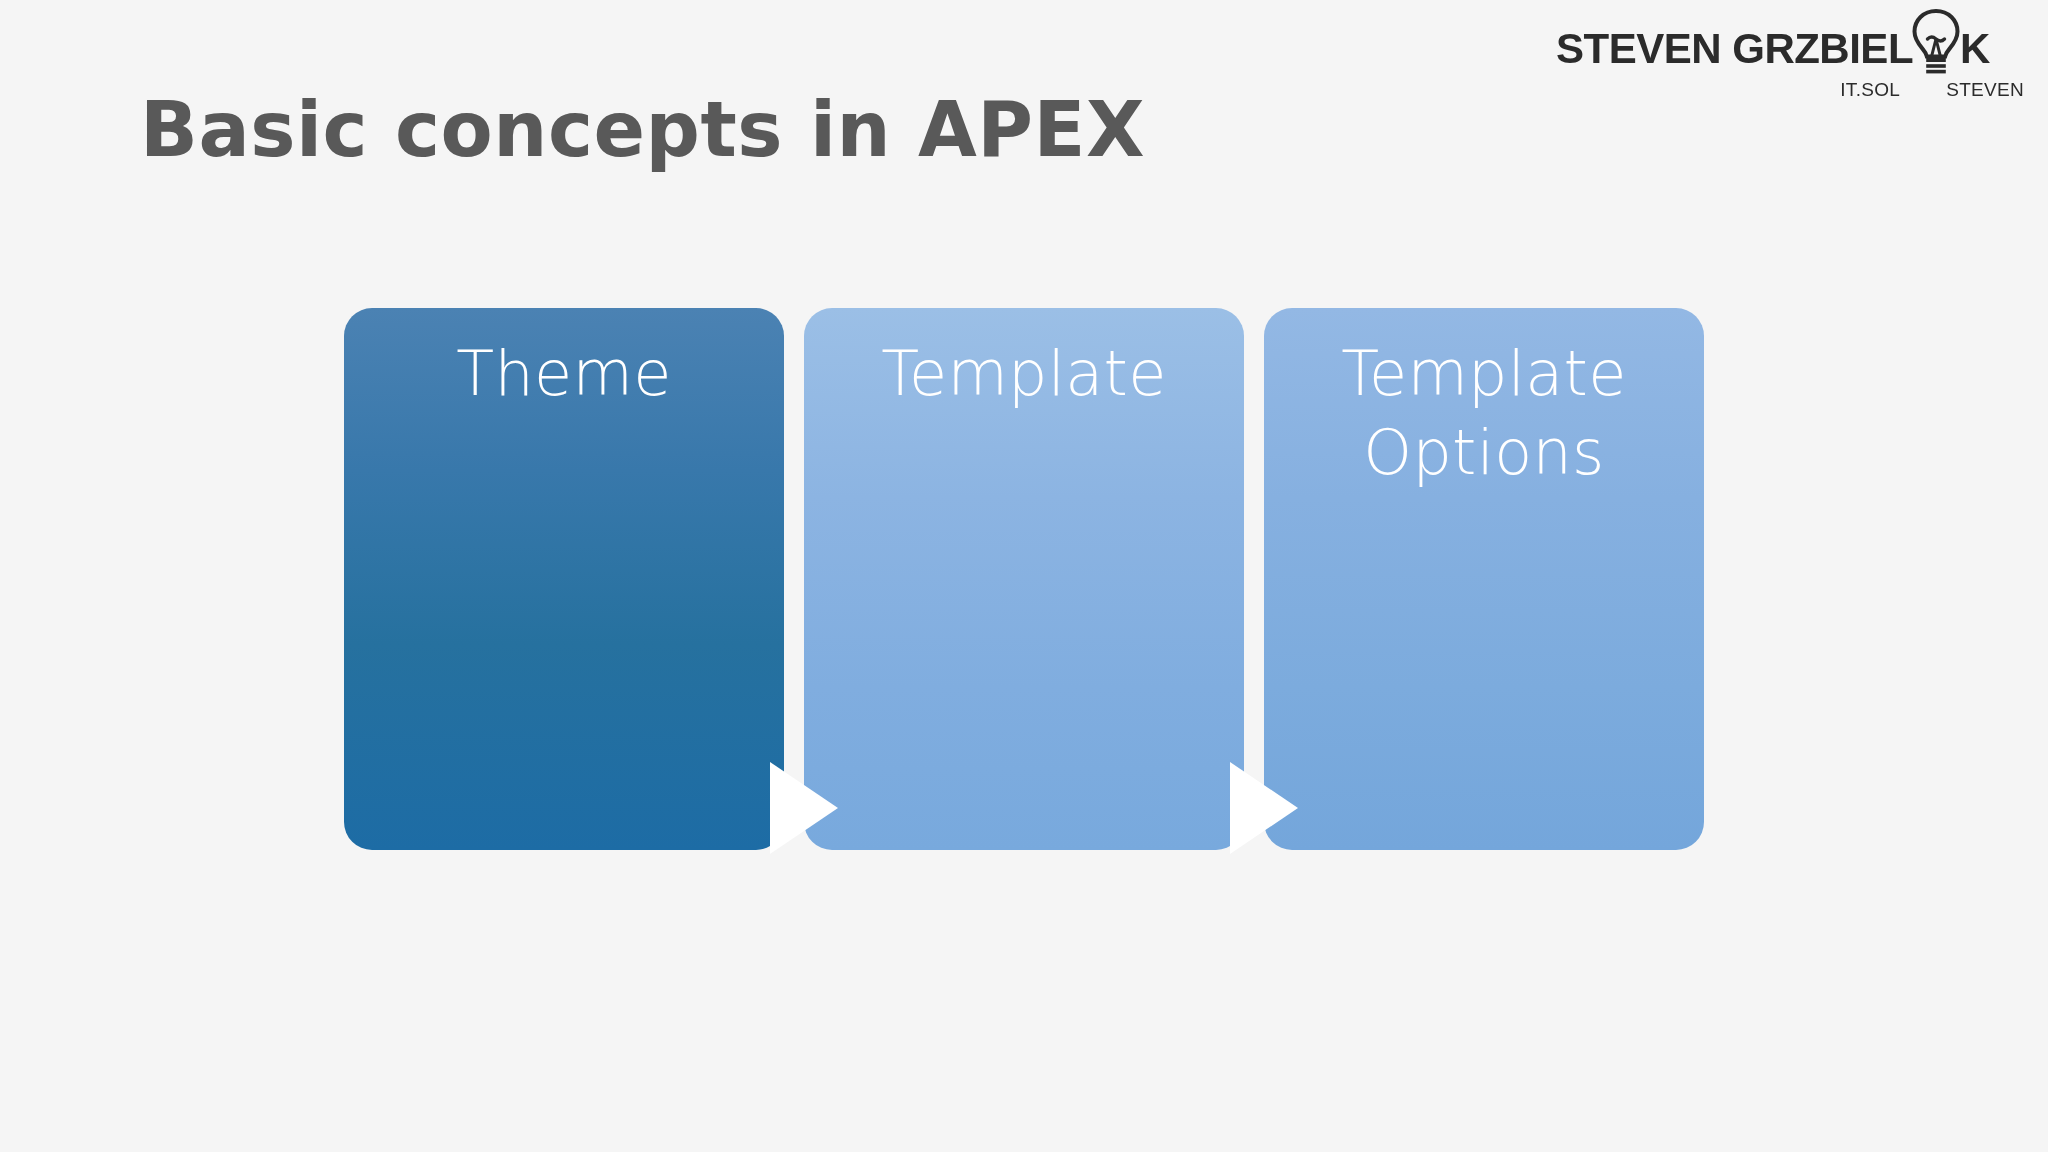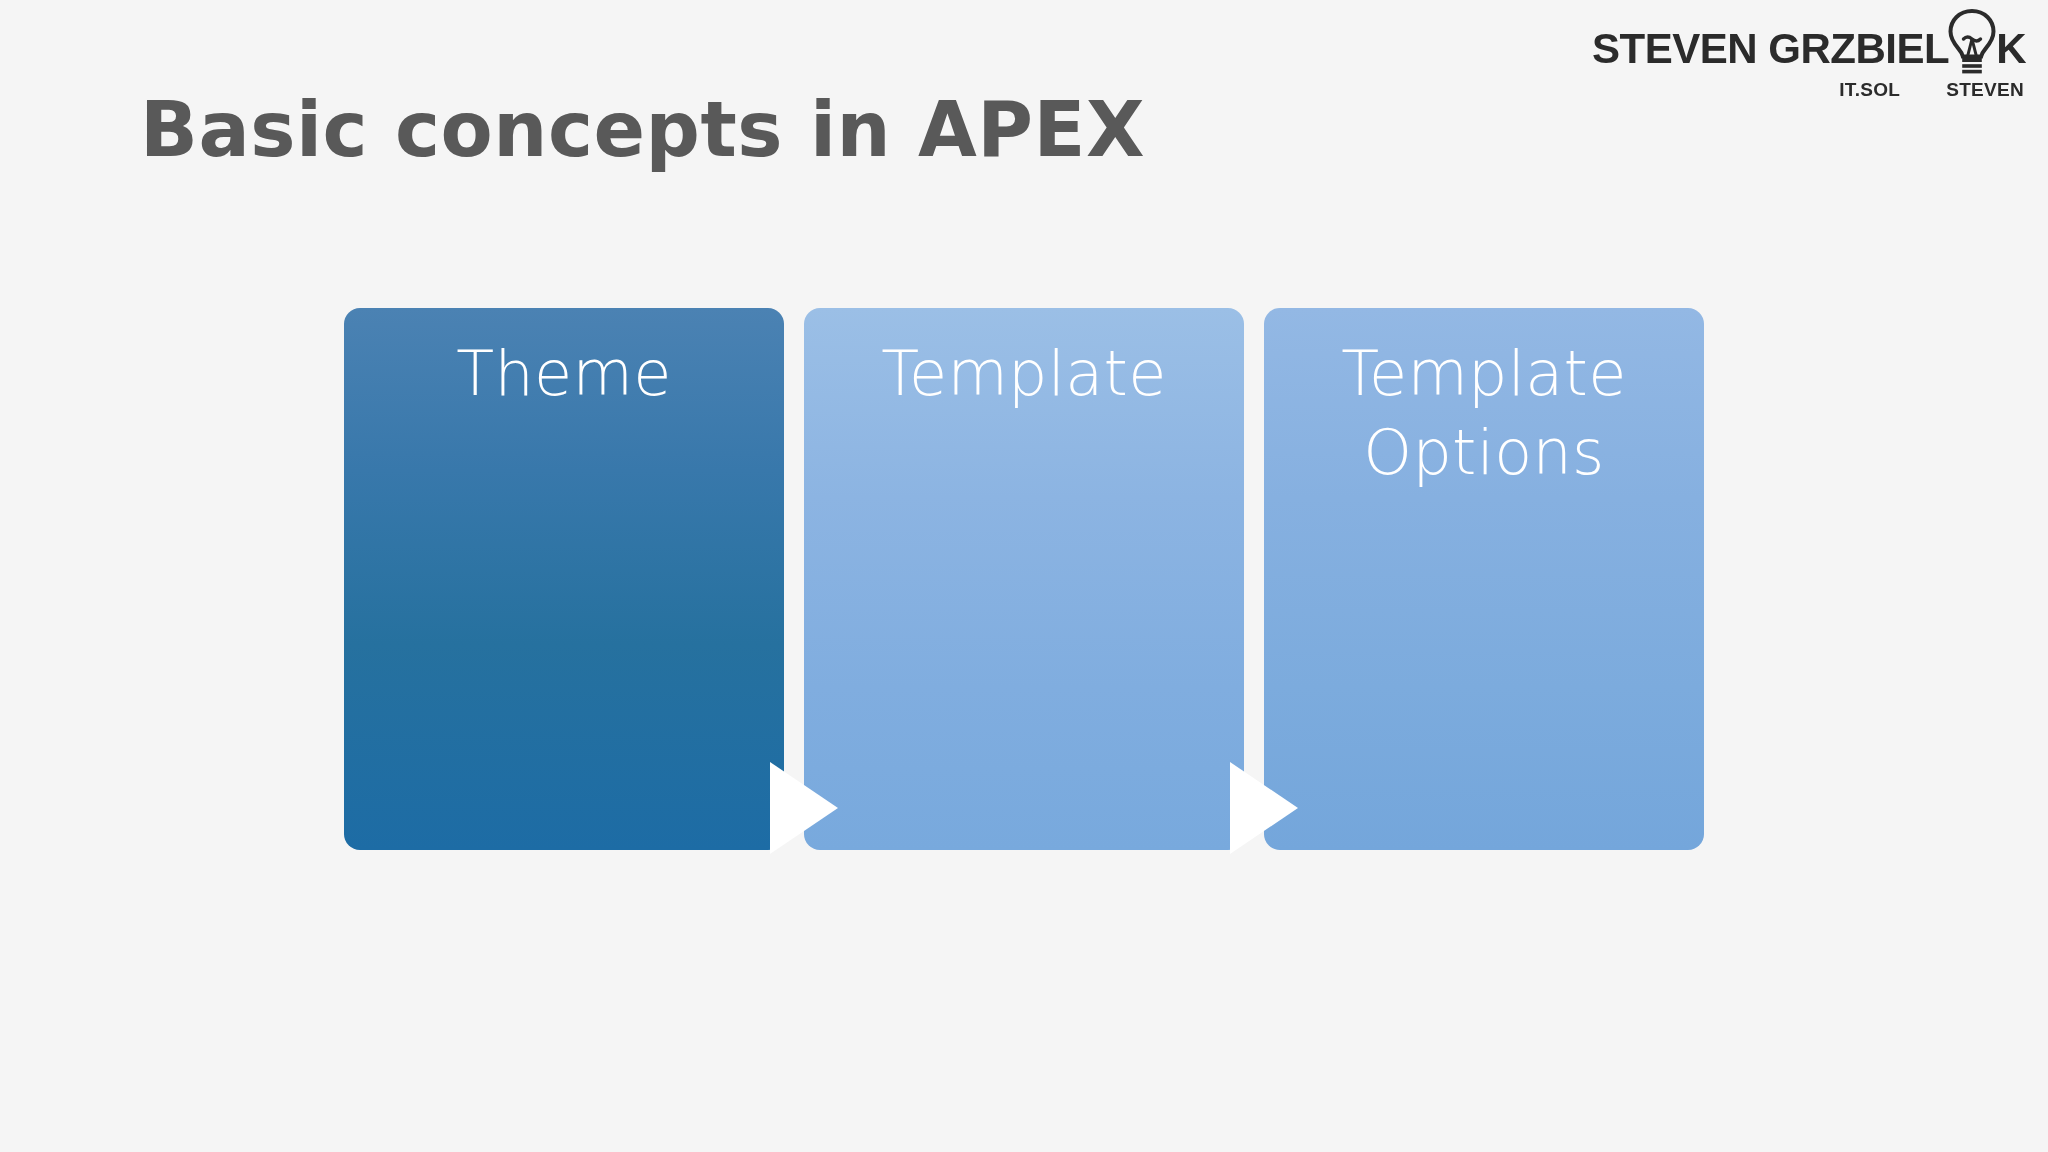--- a/index.html
+++ b/index.html
@@ -31,21 +31,20 @@
     height: 92px;
     display: flex;
     flex-direction: column;
     align-items: flex-end;
     justify-content: flex-start;
   }
 
   .logo-wordmark {
     display: flex;
     align-items: center;
-    justify-content: flex-end;
     height: 54px;
     width: 100%;
   }
 
   .logo-word-left {
     font-family: "Liberation Sans", sans-serif;
     font-weight: 700;
     font-size: 42px;
     letter-spacing: -0.5px;
     color: #2b2b2b;
@@ -79,21 +78,21 @@
     display: flex;
     align-items: center;
     justify-content: flex-end;
     width: 100%;
     margin-top: 4px;
     padding-right: 2px;
   }
 
   .tagline-part {
     font-family: "Liberation Sans", sans-serif;
-    font-weight: 700;
+    font-weight: 400;
     font-size: 19px;
     letter-spacing: 0.3px;
     color: #2b2b2b;
     line-height: 1;
     white-space: nowrap;
   }
 
   .tagline-gap { display: inline-block; width: 46px; }
 
   
@@ -116,21 +115,21 @@
     left: 344px;
     top: 308px;
     width: 1024px;
     height: 542px;
   }
 
   .box {
     position: absolute;
     top: 0;
     height: 542px;
-    border-radius: 16px;
+    border-radius: 28px;
     color: #ffffff;
     display: flex;
     align-items: flex-start;
     justify-content: center;
     padding-top: 26px;
     overflow: visible;
   }
 
   .box-label {
     font-family: "DejaVu Sans", sans-serif;

